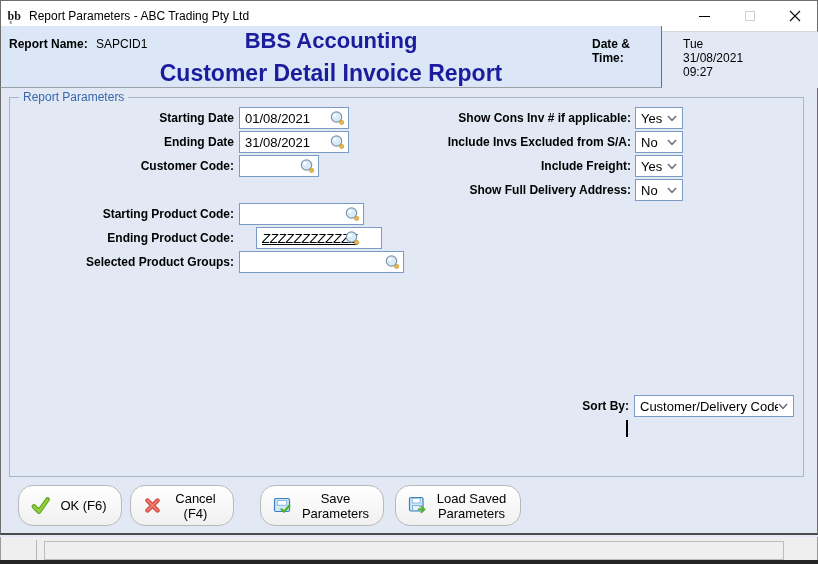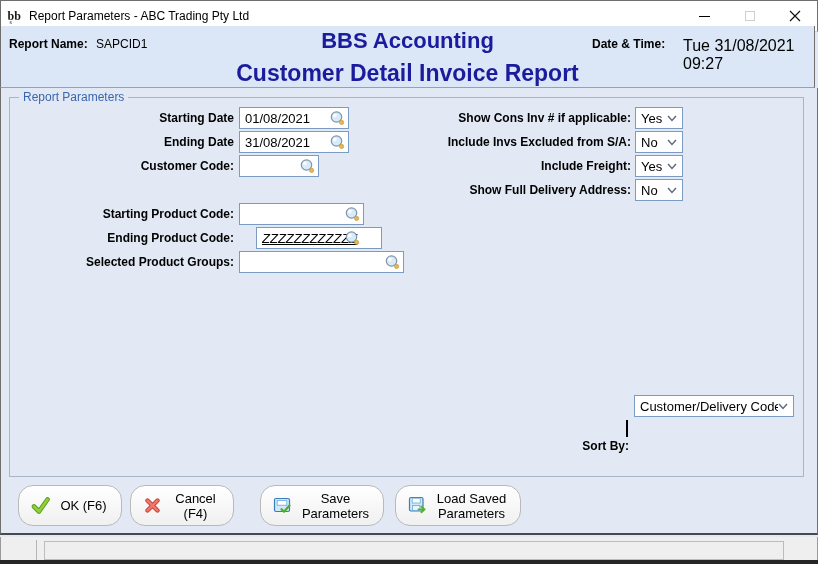--- a/index.html
+++ b/index.html
@@ -16,33 +16,33 @@
     display:flex; align-items:center;
   }
   .app-icon { width:16px; height:16px; margin-left:6px; flex:0 0 auto; }
   .tb-title { font-size:12px; color:#000; margin-left:6px; flex:1 1 auto; white-space:nowrap; }
   .tb-controls { display:flex; height:100%; }
   .tb-btn { width:45px; height:100%; display:flex; align-items:center; justify-content:center; cursor:pointer; }
   .glyph-min { width:11px; height:0; border-top:1px solid #000; display:block; }
   .glyph-max { width:10px; height:10px; border:1px solid #cfcfcf; display:block; }
   
   .header {
-    position:absolute; left:0; top:26px; width:815px; height:62px;
+    position:absolute; left:0; top:26px; width:662px; height:62px;
     background:#dbe7f6; border-bottom:1px solid #9aa0a6;
     border-left:1px solid #6e6e6e; border-right:1px solid #6e6e6e;
   }
   .lbl { font-weight:bold; font-size:12px; color:#000; }
   .report-name-label { position:absolute; left:8px; top:11px; }
   .report-name-value { position:absolute; left:95px; top:11px; font-size:12px; }
   .app-title { position:absolute; left:0; top:2px; width:100%; text-align:center;
                font-size:22px; font-weight:bold; color:#1b1b9e; }
   .report-title { position:absolute; left:0; top:34px; width:100%; text-align:center;
                font-size:23px; font-weight:bold; color:#1b1b9e; }
   .datetime-label { position:absolute; left:591px; top:11px; }
-  .datetime-value { position:absolute; left:682px; top:11px; font-size:16px; }
+  .datetime-value { position:absolute; left:682px; top:11px; font-size:12px; }
   
   .main {
     position:absolute; left:0; top:88px; width:818px; height:447px;
     background:#e2e9f4;
     border-left:1px solid #6e6e6e; border-right:1px solid #6e6e6e; border-bottom:2px solid #4a4a4a;
   }
   .groupbox {
     position:absolute; left:8px; top:9px; width:795px; height:380px;
     border:1px solid #a9b6c6; border-radius:0;
   }
@@ -196,21 +196,21 @@
           <path d="M1 1 L5 5.5 L9 1" stroke="#5a6b7d" stroke-width="1.4" fill="none"></path>
         </svg>
     </div>
     <div class="combo" style="left:634px; top:91px; width:48px;">
       <span class="val">No</span>
       <svg class="chev" viewBox="0 0 10 7">
           <path d="M1 1 L5 5.5 L9 1" stroke="#5a6b7d" stroke-width="1.4" fill="none"></path>
         </svg>
     </div>
 
-    <span class="fld-label" style="left:520px; top:307px; width:108px;margin-top:40px;">Sort By:</span>
+    <span class="fld-label" style="left:520px; top:307px; width:108px;">Sort By:</span>
     <div class="combo" style="left:633px; top:307px; width:160px;">
       <span class="val">Customer/Delivery Code</span>
       <svg class="chev" viewBox="0 0 10 7">
           <path d="M1 1 L5 5.5 L9 1" stroke="#5a6b7d" stroke-width="1.4" fill="none"></path>
         </svg>
     </div>
     <div class="caret"></div>
 
     <div class="btn" style="left:17px; width:104px;">
       <svg class="ic" viewBox="0 0 19 19">

